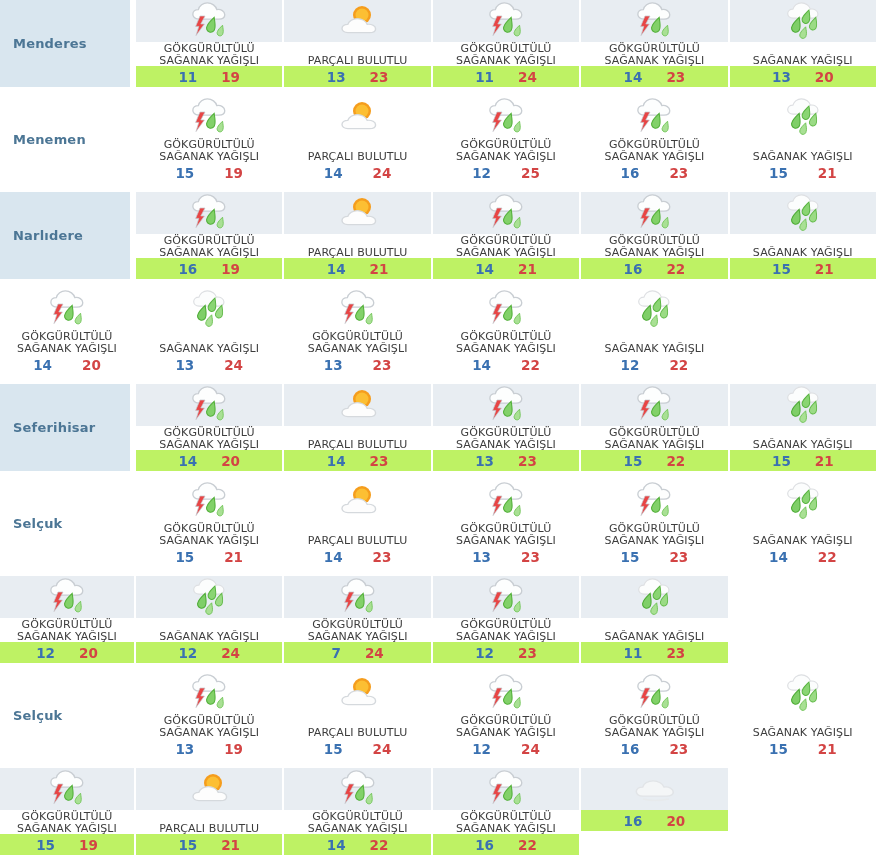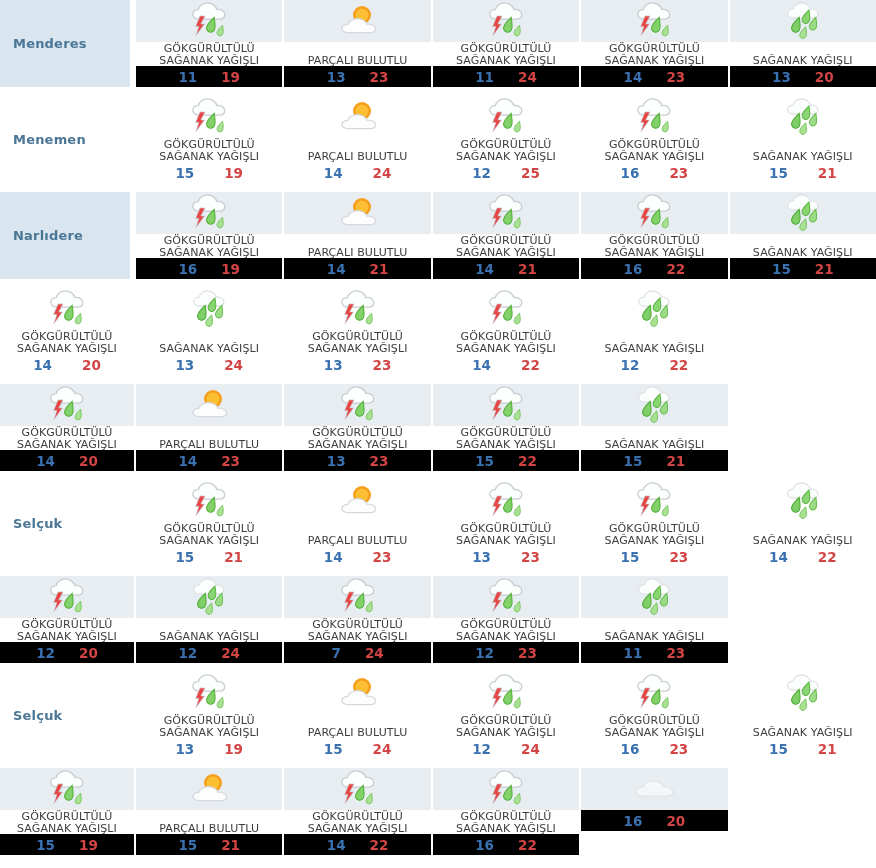--- a/index.html
+++ b/index.html
@@ -33,21 +33,21 @@
   }
   .cell-temp {
     height:21px; display:flex; align-items:center; justify-content:center; gap:30px;
   }
   .cell-temp span { font-size:13.5px; font-weight:bold; }
   .tmin { color:#3a71b1; }
   .tmax { color:#d34444; }
 
   .row.tinted .district-cell { background:#d9e6ef; }
   .row.tinted .cell-icon   { background:#e8edf2; }
-  .row.tinted .cell-temp   { background:#000000;gap:24px; }
+  .row.tinted .cell-temp   { background:#bef264;gap:24px; }
   .row.plain .district-cell,
   .row.plain .cell-icon,
   .row.plain .cell-temp { background:#ffffff; }
 
   .icon-wrap { display:inline-flex; }
   .icon-wrap svg { display:block; }
 </style>
 </head>
 <body>
 
@@ -445,20 +445,23 @@
         <div class="cell-cond">
           <span>SAĞANAK YAĞIŞLI</span>
         </div>
         <div class="cell-temp">
           <span class="tmin">12</span>
           <span class="tmax">22</span>
         </div>
       </div>
     </div>
     <div class="row tinted">
+      <div class="district-cell">
+        <span>Seferihisar</span>
+      </div>
       <div class="day-cell">
         <div class="cell-icon">
           <span class="icon-wrap">
             <svg width="44" height="40" viewBox="0 0 44 40">
               <path d="M9 19 C5 19 3 16.5 3 14 C3 11 5.5 9 8.8 9 C9.8 5 13.8 2 18.2 2 C23.2 2 27.2 5.2 28.2 9 C32.6 8.3 36.6 10.9 36.6 14.5 C36.6 17.8 34 19 30.5 19 Z" fill="#fdfefe" stroke="#c9ced3" stroke-width="1.4" transform="translate(3,0) scale(0.95)"></path>
               <path d="M13 15 L8.6 25.4 L11.8 25.4 L9 34.6 L17.4 23 L13.8 23 L18 15 Z" fill="#e84545" stroke="#c3c9ce" stroke-width="0.7"></path>
               <path d="M0 -7 C2.2 -2.5 4 0.6 4 3.4 A4.1 4.1 0 1 1 -4 3.4 C-4 0.6 -2.2 -2.5 0 -7 Z" transform="translate(25,23) rotate(18)" fill="#82d169" stroke="#55b13c" stroke-width="1.1"></path>
               <path d="M0 -7 C2.2 -2.5 4 0.6 4 3.4 A4.1 4.1 0 1 1 -4 3.4 C-4 0.6 -2.2 -2.5 0 -7 Z" transform="translate(34,29) rotate(18) scale(0.72)" fill="#a9e094" stroke="#6fc356" stroke-width="1.1"></path>
             </svg>
           </span>

